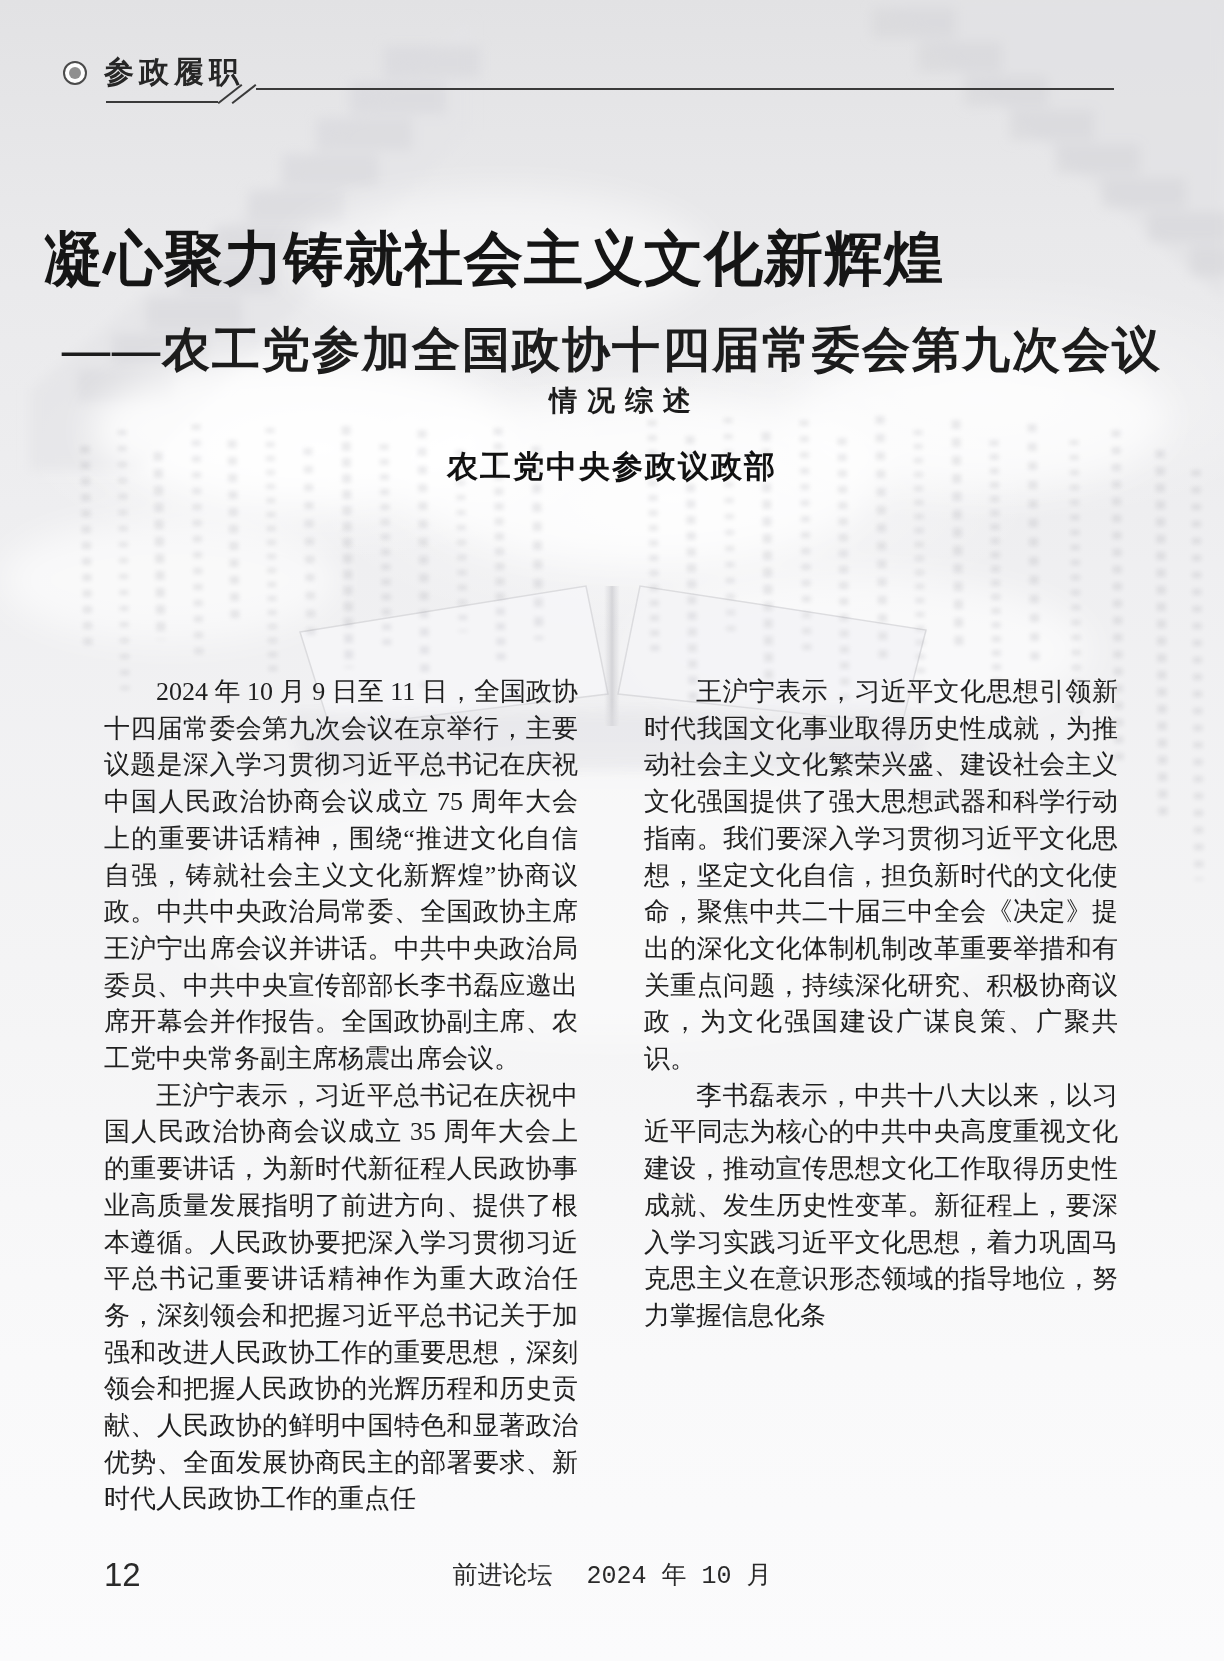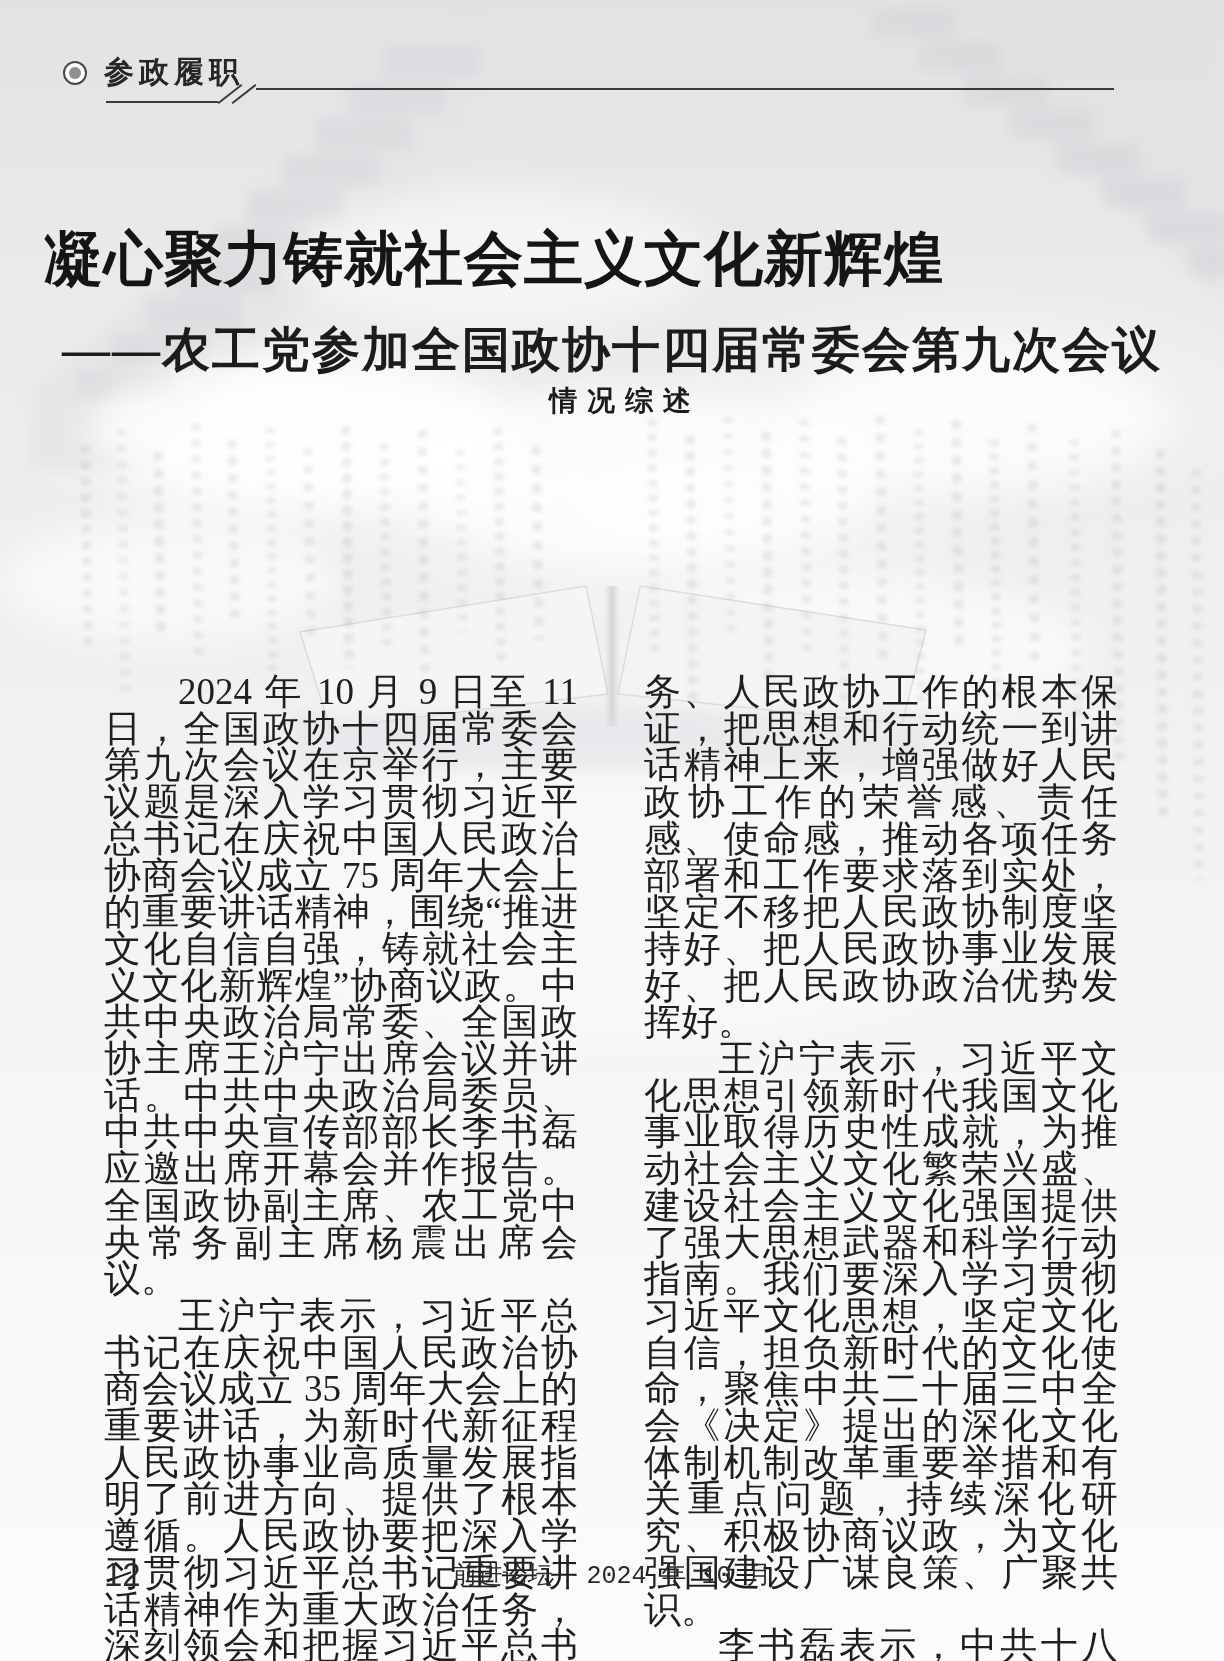--- a/index.html
+++ b/index.html
@@ -66,21 +66,21 @@
   }
 
   
   .columns{
     position:absolute;left:104px;top:674px;width:1014px;z-index:2;
     display:flex;gap:66px;
   }
   .col{width:474px;}
   .col p{
     margin:0;
-    font-size:37px;line-height:36.7px;
+    font-size:26px;line-height:36.7px;
     text-align:justify;
     color:#1f1f1f;
   }
   .col p.indent{text-indent:2em;}
 
   
   .footer{position:absolute;left:0;top:1556px;width:1224px;height:40px;z-index:2;}
   .page-num{
     position:absolute;left:104px;top:0;
     font-family:"Liberation Sans","DejaVu Sans",sans-serif;
@@ -201,28 +201,28 @@
     </span>
   <h2 class="section-label">参政履职</h2>
   <span class="rule-short"></span>
   <span class="slash s1"></span>
   <span class="slash s2"></span>
   <span class="rule-long"></span>
 
   <h1 class="title">凝心聚力铸就社会主义文化新辉煌</h1>
   <div class="sub1">——农工党参加全国政协十四届常委会第九次会议</div>
   <div class="sub2">情况综述</div>
+  <div class="byline">农工党中央参政议政部</div>
 
   <main class="columns">
     <div class="col">
       <p class="indent">2024 年 10 月 9 日至 11 日，全国政协十四届常委会第九次会议在京举行，主要议题是深入学习贯彻习近平总书记在庆祝中国人民政治协商会议成立 75 周年大会上的重要讲话精神，围绕“推进文化自信自强，铸就社会主义文化新辉煌”协商议政。中共中央政治局常委、全国政协主席王沪宁出席会议并讲话。中共中央政治局委员、中共中央宣传部部长李书磊应邀出席开幕会并作报告。全国政协副主席、农工党中央常务副主席杨震出席会议。</p>
       <p class="indent">王沪宁表示，习近平总书记在庆祝中国人民政治协商会议成立 35 周年大会上的重要讲话，为新时代新征程人民政协事业高质量发展指明了前进方向、提供了根本遵循。人民政协要把深入学习贯彻习近平总书记重要讲话精神作为重大政治任务，深刻领会和把握习近平总书记关于加强和改进人民政协工作的重要思想，深刻领会和把握人民政协的光辉历程和历史贡献、人民政协的鲜明中国特色和显著政治优势、全面发展协商民主的部署要求、新时代人民政协工作的重点任</p>
     </div>
     <div class="col">
-      <p>务、人民政协工作的根本保证，把思想和行动统一到讲话精神上来，增强做好人民政协工作的荣誉感、责任感、使命感，推动各项任务部署和工作要求落到实处，坚定不移把人民政协制度坚持好、把人民政协事业发展好、把人民政协政治优势发挥好。</p>
       <p class="indent">王沪宁表示，习近平文化思想引领新时代我国文化事业取得历史性成就，为推动社会主义文化繁荣兴盛、建设社会主义文化强国提供了强大思想武器和科学行动指南。我们要深入学习贯彻习近平文化思想，坚定文化自信，担负新时代的文化使命，聚焦中共二十届三中全会《决定》提出的深化文化体制机制改革重要举措和有关重点问题，持续深化研究、积极协商议政，为文化强国建设广谋良策、广聚共识。</p>
       <p class="indent">李书磊表示，中共十八大以来，以习近平同志为核心的中共中央高度重视文化建设，推动宣传思想文化工作取得历史性成就、发生历史性变革。新征程上，要深入学习实践习近平文化思想，着力巩固马克思主义在意识形态领域的指导地位，努力掌握信息化条</p>
     </div>
   </main>
 
   <div class="footer">
     <span class="page-num">12</span>
     <div class="footer-center">
       <span class="jname">前进论坛</span><span>2024 年 10 月</span>
     </div>

